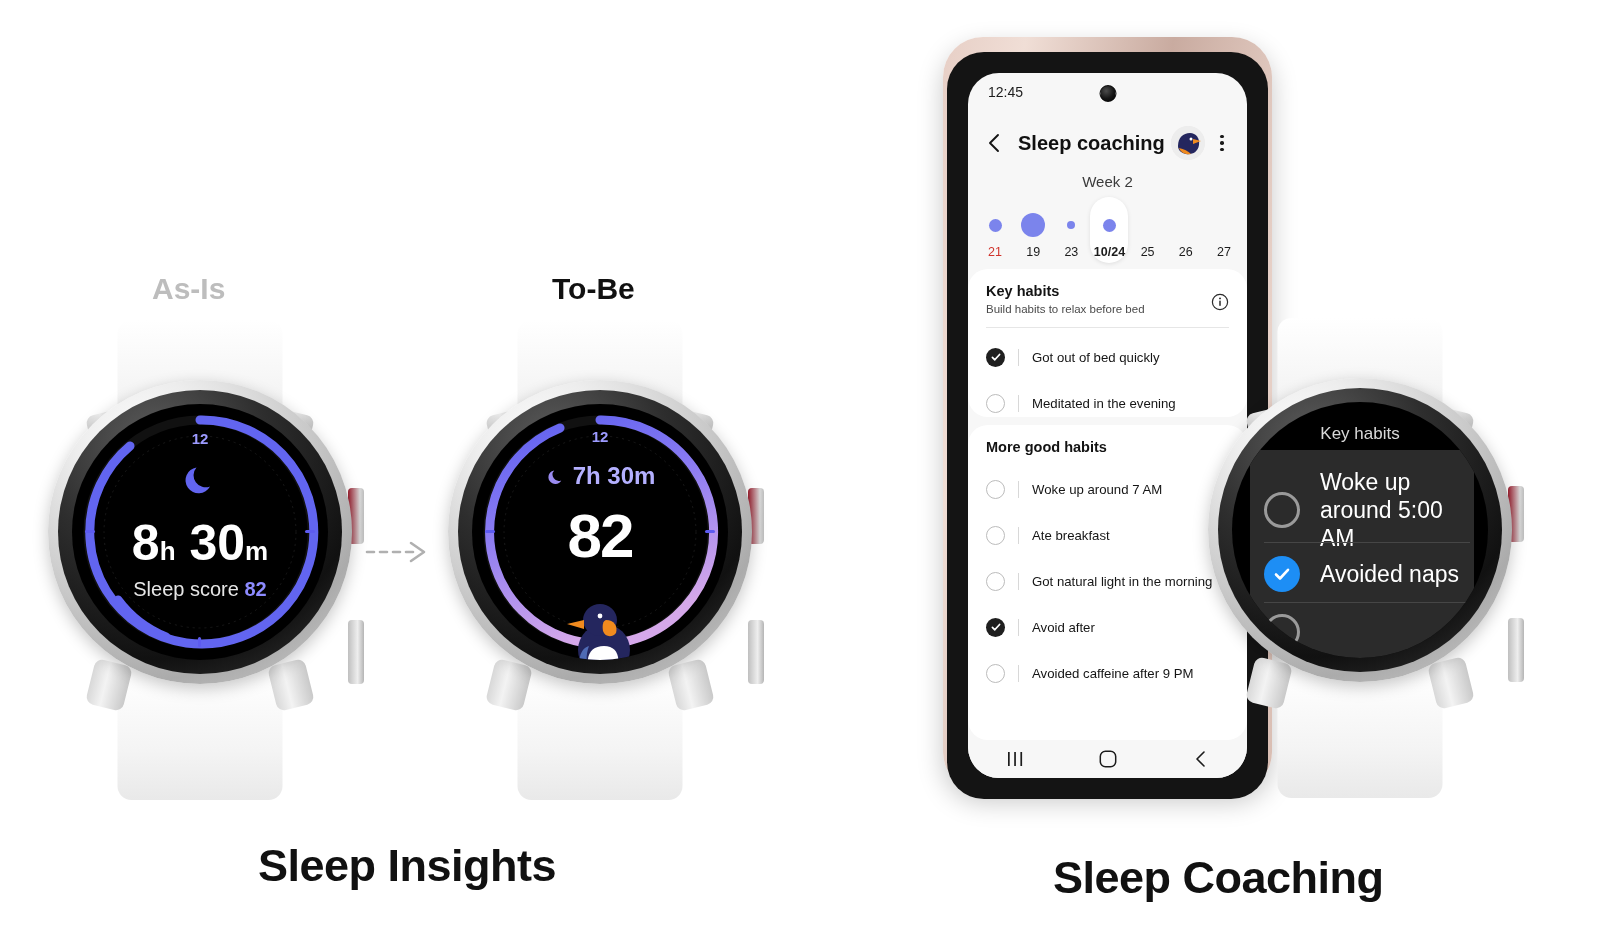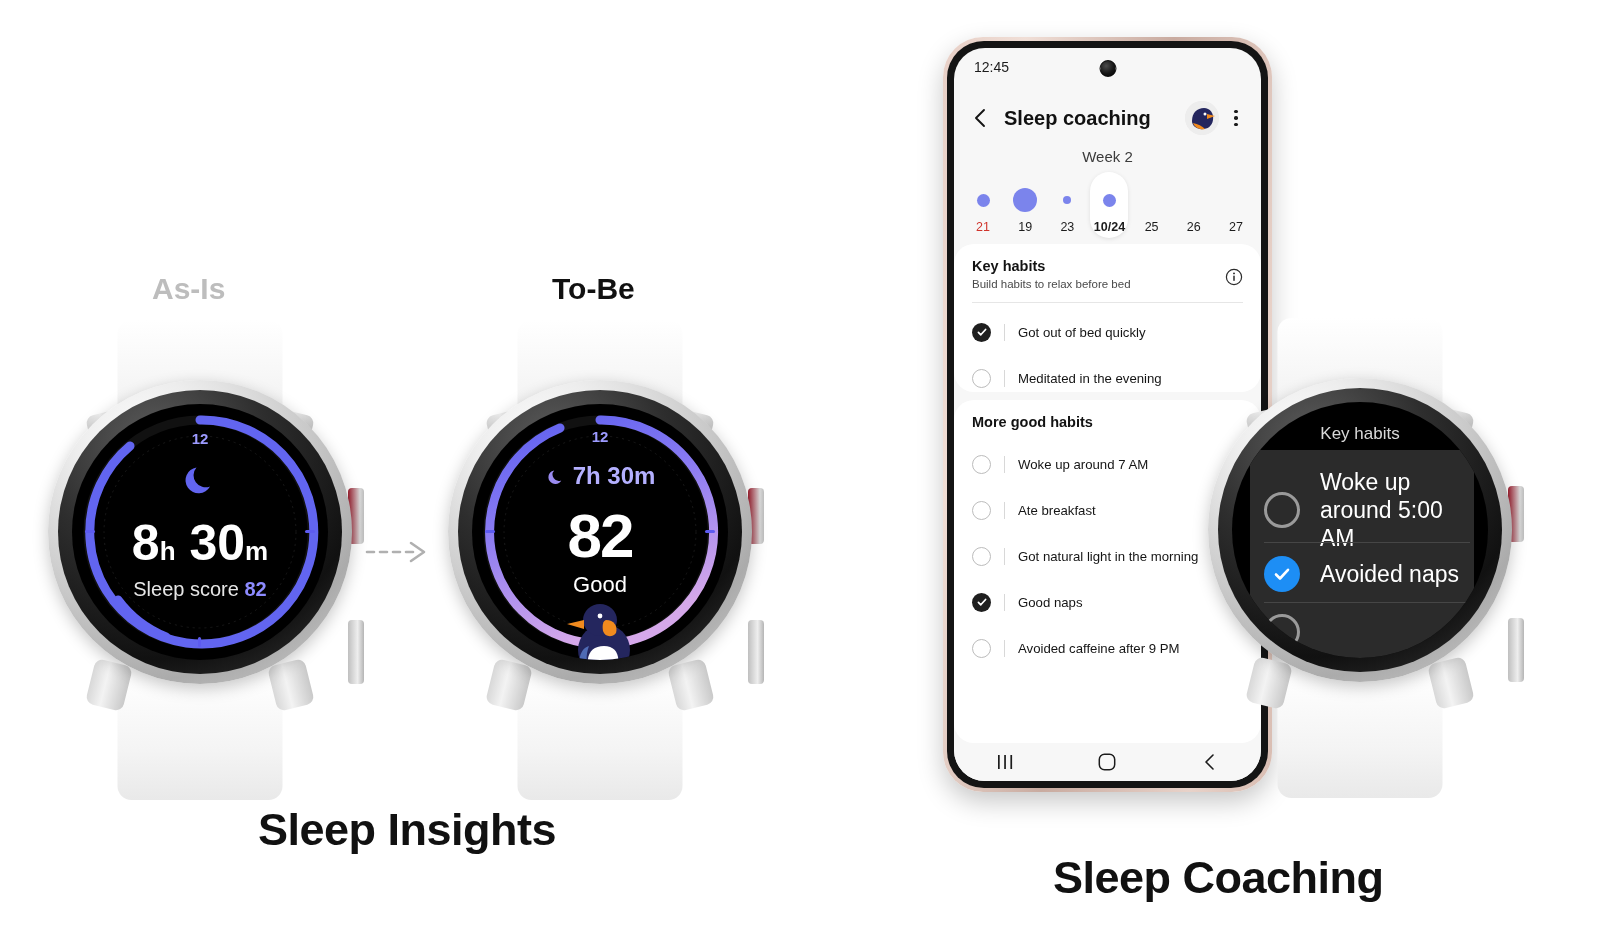--- a/index.html
+++ b/index.html
@@ -13,21 +13,21 @@
 
   
   .section-caption {
     position: absolute;
     font-size: 45px;
     font-weight: 700;
     color: #111111;
     letter-spacing: -0.5px;
     white-space: nowrap;
   }
-  #cap-insights { left: 258px; top: 804px; }
+  #cap-insights { left: 258px; top: 840px; }
   #cap-coaching { left: 1053px; top: 852px; }
 
   
   .variant-label {
     position: absolute;
     font-size: 30px;
     font-weight: 700;
     white-space: nowrap;
   }
   #label-asis { left: 152px; top: 272px; color: #bdbdbd; }
@@ -127,21 +127,21 @@
   #phone {
     position: absolute; left: 943px; top: 37px;
     width: 329px; height: 755px;
     border-radius: 40px;
     background: linear-gradient(100deg,#e7cfc6 0%, #f0ded6 18%, #c9aba0 50%, #e8d2c9 82%, #d8bcb1 100%);
     padding: 4px;
     box-shadow: 0 10px 26px rgba(0,0,0,0.22);
   }
   #phone-inner {
     position: relative; width: 100%; height: 100%;
-    border-radius: 37px; background: #141414; padding: 7px;
+    border-radius: 37px; background: #141414; padding: 21px; margin-top: 11px;
   }
   #phone-screen {
     position: relative; width: 100%; height: 100%;
     border-radius: 31px; background: #f7f7f7; overflow: hidden;
   }
   #camera-hole {
     position: absolute; left: 50%; transform: translateX(-50%); top: 12px;
     width: 17px; height: 17px; border-radius: 50%;
     background: radial-gradient(circle at 38% 33%, #4c4c4c 0%, #161616 55%, #000 100%);
     border: 1px solid #0c0c0c;
@@ -320,21 +320,20 @@
 
           <div class="dial-12" style="top:24px; font-size:15px;">12</div>
 
           <div class="dur-row" style="top:58px; font-size:24px;">
             <svg style="vertical-align:-4px;margin-right:6px;" width="22" height="22" viewBox="0 0 42 42">
               <path d="M31 27.5 A13 13 0 1 1 17.5 8.5 A12 12 0 0 0 31 27.5 Z" fill="#9a8bf0"></path>
             </svg><span>7h 30m</span>
           </div>
 
           <div class="score-num" style="top:96px; font-size:62px;">82</div>
-          <div class="score-word" style="top:168px; font-size:22px;">Good</div>
 
           <svg style="position:absolute;left:78px;top:194px;" width="100" height="70" viewBox="0 0 100 70">
             <ellipse cx="54" cy="52" rx="26" ry="26" fill="#24265e"></ellipse>
             <path d="M30 70 C28 54 36 42 50 42 C64 42 72 54 70 70 Z" fill="#24265e"></path>
             <ellipse cx="50" cy="22" rx="17" ry="16" fill="#24265e"></ellipse>
             <path d="M34 22 L17 26 L34 31 Z" fill="#f08a1e"></path>
             <path d="M56 22 C64 22 68 28 66 35 C62 40 55 39 53 33 C52 27 53 23 56 22 Z" fill="#f08a1e"></path>
             <circle cx="50" cy="18" r="2.4" fill="#ffffff"></circle>
             <path d="M38 70 C36 56 42 48 54 48 C66 48 70 57 68 70 Z" fill="#ffffff"></path>
             <path d="M30 70 C28 58 32 50 39 48 C36 56 36 64 38 70 Z" fill="#4f6bb5"></path>
@@ -466,21 +465,21 @@
                 <div class="hb-sep"></div>
                 <div class="hb-label">Got natural light in the morning</div>
               </div>
               <div class="habit-row" style="top: 186px;">
                 <div class="hb-circle checked">
                   <svg width="12" height="12" viewBox="0 0 12 12">
                     <polyline points="2.4,6.3 4.8,8.8 9.6,3.5" fill="none" stroke="#fff" stroke-width="1.7" stroke-linecap="round" stroke-linejoin="round"></polyline>
                   </svg>
                 </div>
                 <div class="hb-sep"></div>
-                <div class="hb-label">Good naps</div>
+                <div class="hb-label">Avoid after</div>
               </div>
               <div class="habit-row" style="top: 232px;">
                 <div class="hb-circle"></div>
                 <div class="hb-sep"></div>
                 <div class="hb-label">Avoided caffeine after 9 PM</div>
               </div>
             </div>
         </div>
 
         <div id="nav-bar">

